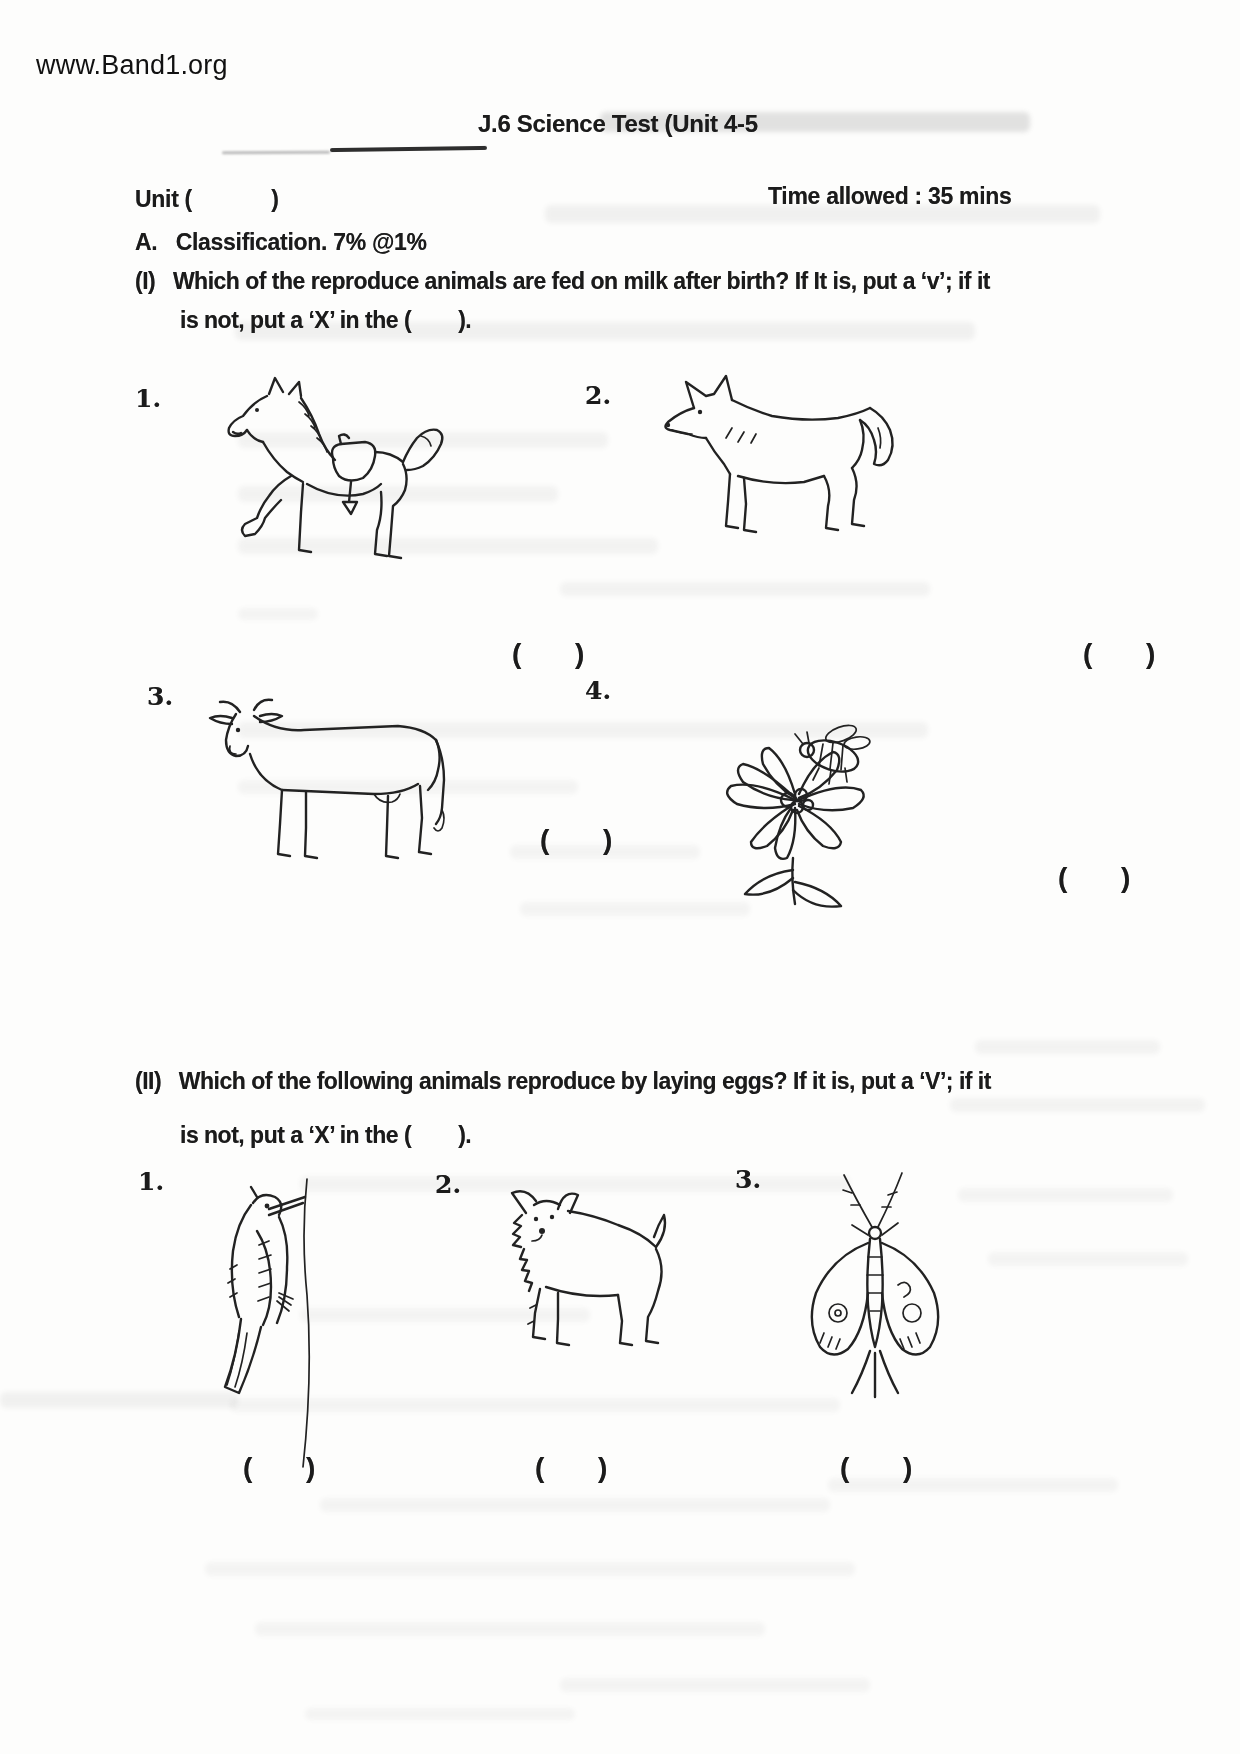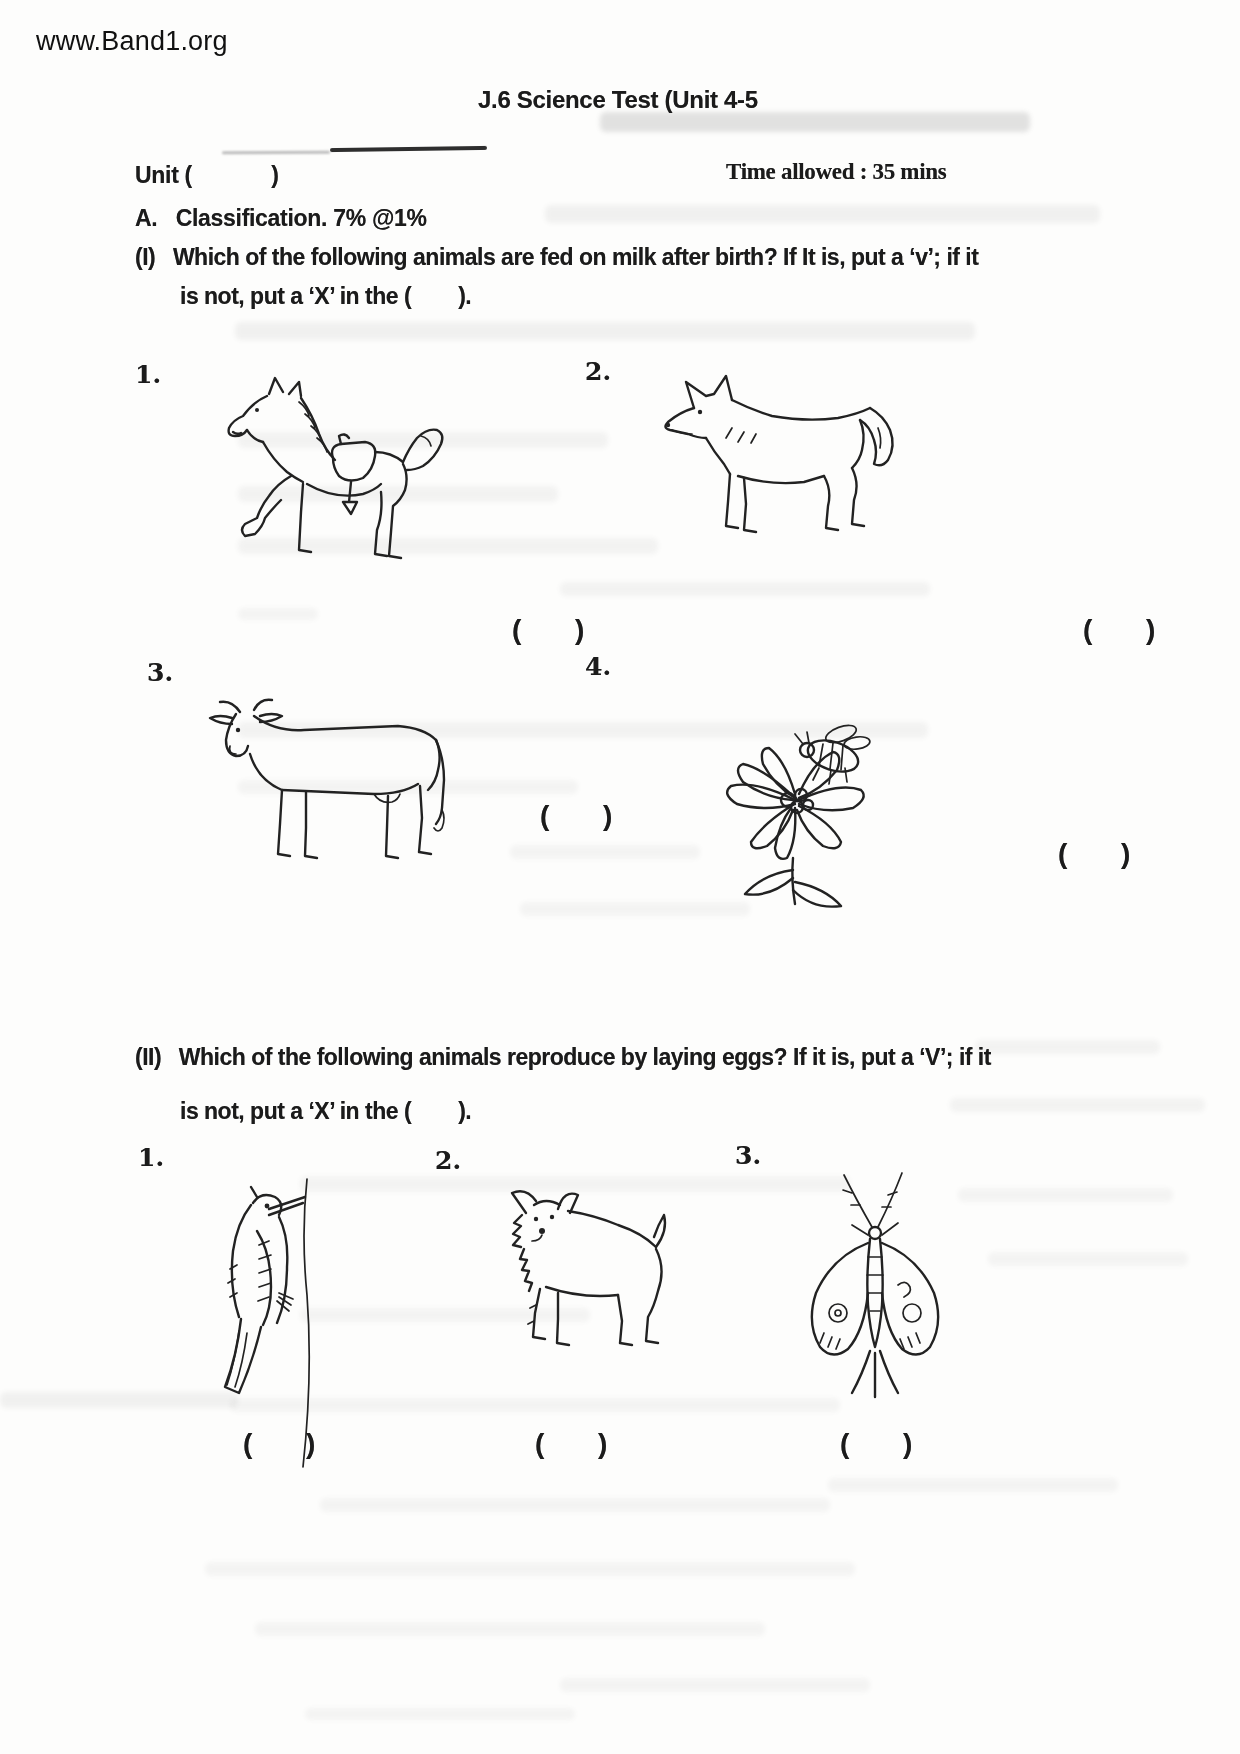--- a/index.html
+++ b/index.html
@@ -1,18 +1,18 @@
 <!DOCTYPE html>
 <html><head>
 <meta charset="utf-8">
 <style>
   html,body{margin:0;padding:0;}
   body{width:1240px;height:1754px;position:relative;background:#fdfdfc;overflow:hidden;
        font-family:"Liberation Sans",sans-serif;color:#1c1c1c;}
-  .abs{position:absolute;white-space:pre;}
+  .abs{position:absolute;white-space:pre;margin-top:24px;}
   .ink{color:#1b1b1b;text-shadow:0 0 .5px rgba(20,20,20,.55);text-align:center;}
   .wm{font-size:27px;font-weight:400;letter-spacing:.2px;color:#111;}
   .title{font-size:24px;font-weight:700;letter-spacing:-.3px;}
   .hline{font-size:23px;font-weight:700;letter-spacing:-.3px;}
   .qtext{font-size:23px;font-weight:700;letter-spacing:-.5px;}
   .num{font-family:"DejaVu Serif",serif;font-size:25px;font-weight:700;}
   .answer{font-size:28px;font-weight:700;letter-spacing:1px;}
   .scanline{position:absolute;border-radius:2px;}
   svg{position:absolute;overflow:visible;}
   svg path,svg ellipse,svg circle{fill:none;stroke:#222;stroke-width:2.4;
@@ -53,25 +53,25 @@
     <i style="left: 305px; top: 1708px; width: 270px; height: 12px; opacity: 0.05;"></i>
   </div>
 
 <div class="abs wm" style="left:36px;top:26px;">www.Band1.org</div>
 <div class="abs title ink" style="left:478px;top:86px;">J.6 Science Test (Unit 4-5</div>
 
 <div class="scanline" style="left:222px;top:151px;width:108px;height:3px;background:rgba(40,40,40,.30);filter:blur(.8px);transform:rotate(-.3deg);"></div>
 <div class="scanline" style="left:330px;top:147px;width:157px;height:4px;background:#2e2e2e;filter:blur(.5px);transform:rotate(-.8deg);"></div>
 
 <div class="abs hline ink" style="left:135px;top:162px;">Unit (             )</div>
-<div class="abs hline ink" style="left:726px;top:159px;font-family:Liberation Serif, serif;">Time allowed : 35 mins</div>
+<div class="abs hline ink" style="left:768px;top:159px;">Time allowed : 35 mins</div>
 
 <div class="abs hline ink" style="left:135px;top:205px;">A.   Classification. 7% @1%</div>
 
-<div class="abs qtext ink" style="left:135px;top:244px;">(I)   Which of the following animals are fed on milk after birth? If It is, put a ‘v’; if it</div>
+<div class="abs qtext ink" style="left:135px;top:244px;">(I)   Which of the reproduce animals are fed on milk after birth? If It is, put a ‘v’; if it</div>
 <div class="abs qtext ink" style="left:180px;top:283px;">is not, put a ‘X’ in the (        ).</div>
 
 <div class="abs num ink" style="left:135px;top:360px;">1.</div>
 <div class="abs num ink" style="left:585px;top:357px;">2.</div>
 <div class="abs num ink" style="left:147px;top:658px;">3.</div>
 <div class="abs num ink" style="left:585px;top:652px;">4.</div>
 
 <svg style="left:195px;top:372px;" width="270" height="215" viewBox="0 0 270 215">
   <path d="M74 22 L80 6 L88 20 M94 22 L104 10 L106 24"></path>
   <path d="M72 24 Q58 30 48 44 Q38 48 34 56 Q32 64 40 64 Q48 64 52 58"></path>

